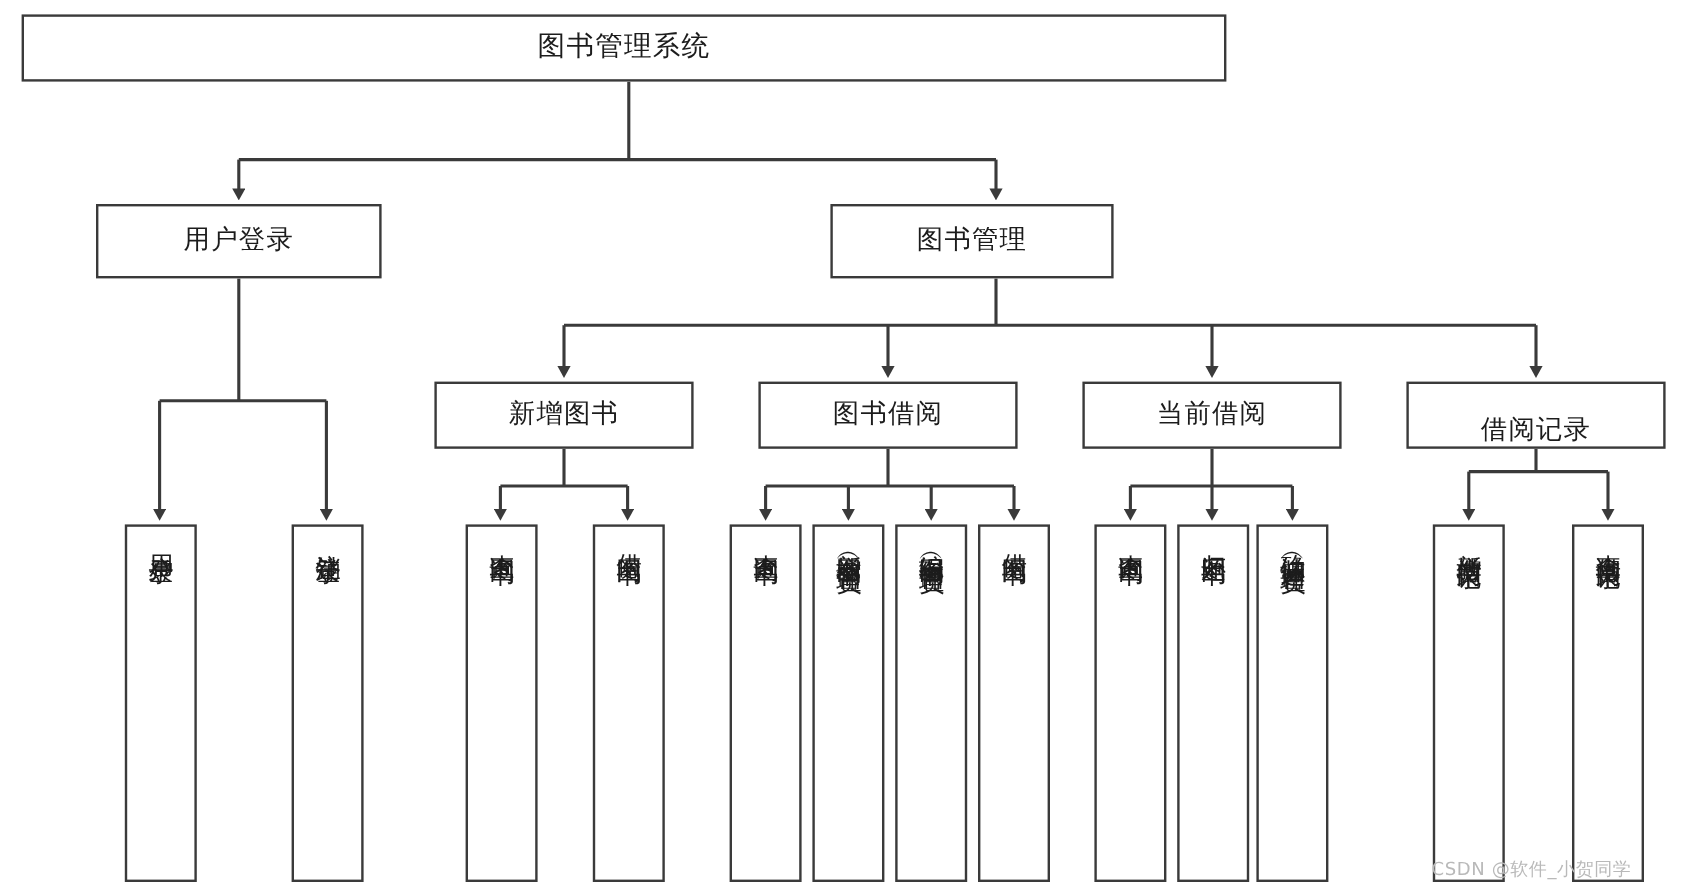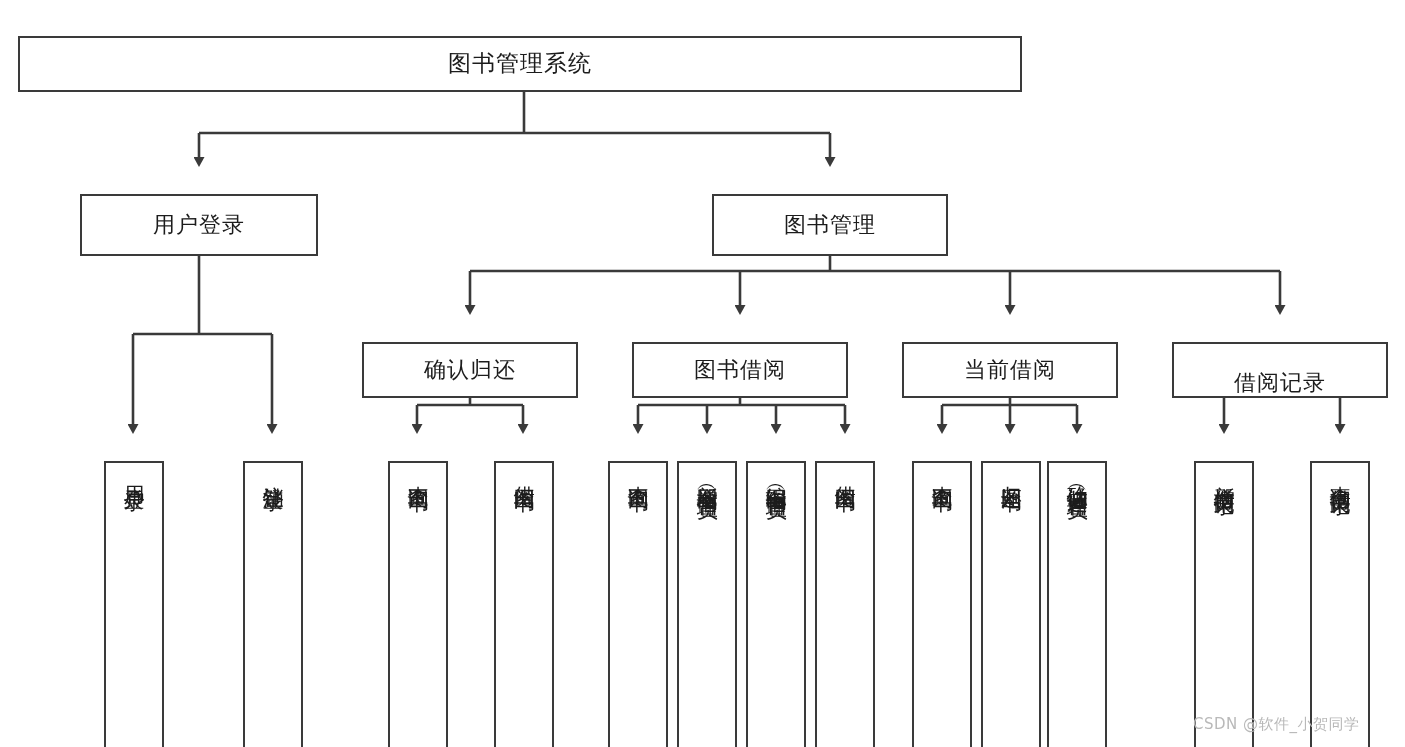--- a/index.html
+++ b/index.html
@@ -27,21 +27,20 @@
   }
   .node {
     position: absolute;
     box-sizing: border-box;
     background: #ffffff;
     border: 2px solid #3a3a3a;
     display: flex;
     align-items: center;
     justify-content: center;
     color: #1c1c1c;
-    margin-top: 24px;
   }
   .node.h {
     font-size: 22px;
     letter-spacing: 1px;
     line-height: 1.2;
   }
   .node.root {
     font-size: 23px;
   }
   .node.leaf {
@@ -122,26 +121,26 @@
     </g>
   </svg>
 
   <div class="node h root" style="left:18px; top:12px; width:1004px; height:56px;">
     <span>图书管理系统</span>
   </div>
 
   <div class="node h" style="left:80px; top:170px; width:238px; height:62px;">
     <span>用户登录</span>
   </div>
-  <div class="node h" style="left:712px; top:170px; width:236px; height:62px;">
+  <div class="node h" style="left:692px; top:170px; width:236px; height:62px;">
     <span>图书管理</span>
   </div>
 
   <div class="node h" style="left:362px; top:318px; width:216px; height:56px;">
-    <span>确认归还</span>
+    <span>新增图书</span>
   </div>
   <div class="node h" style="left:632px; top:318px; width:216px; height:56px;">
     <span>图书借阅</span>
   </div>
   <div class="node h" style="left:902px; top:318px; width:216px; height:56px;">
     <span>当前借阅</span>
   </div>
   <div class="node h" style="left:1172px; top:318px; width:216px; height:56px;align-items:flex-end;">
     <span>借阅记录</span>
   </div>

